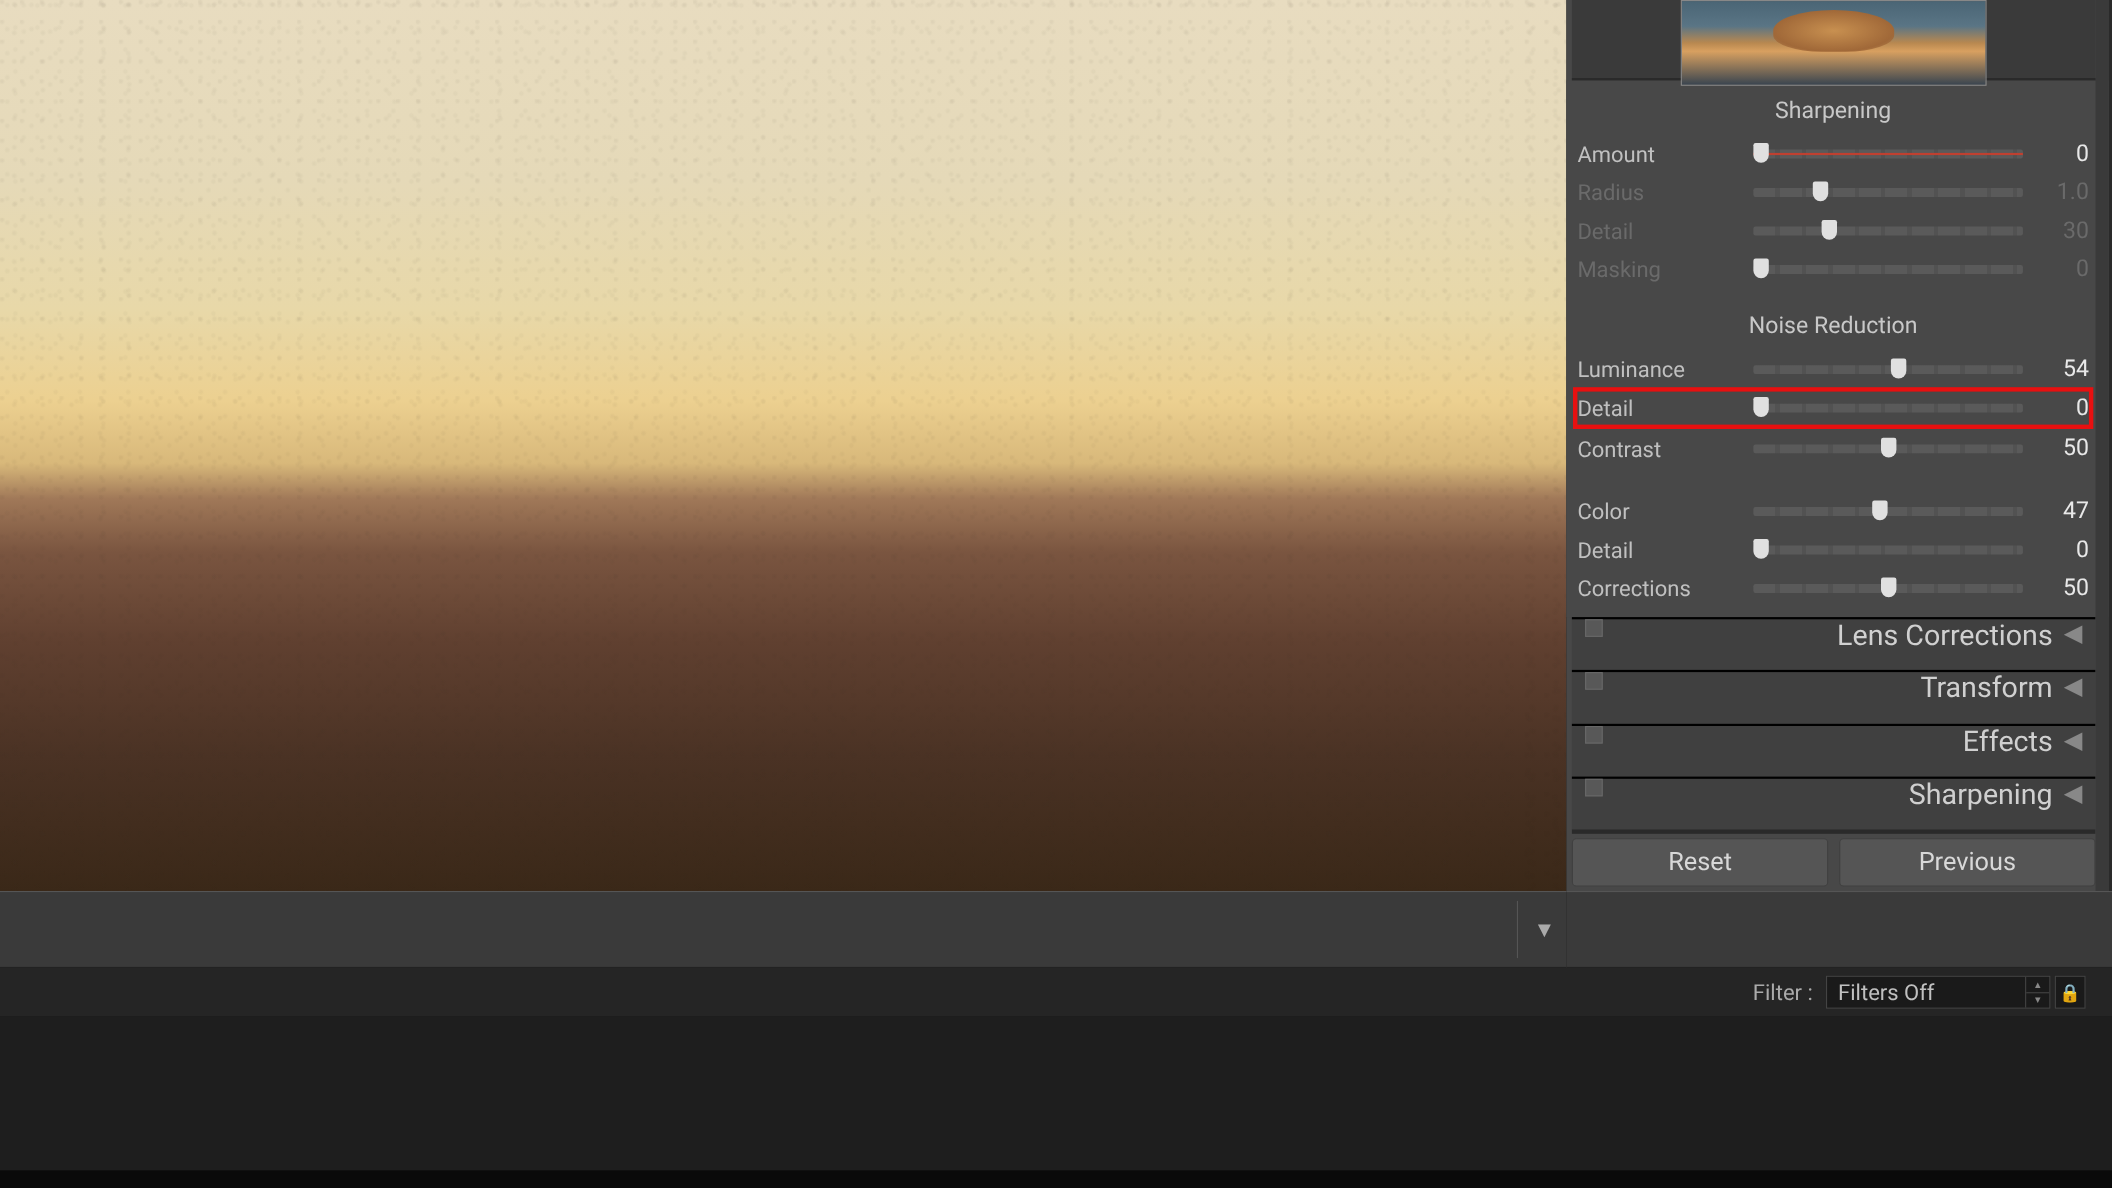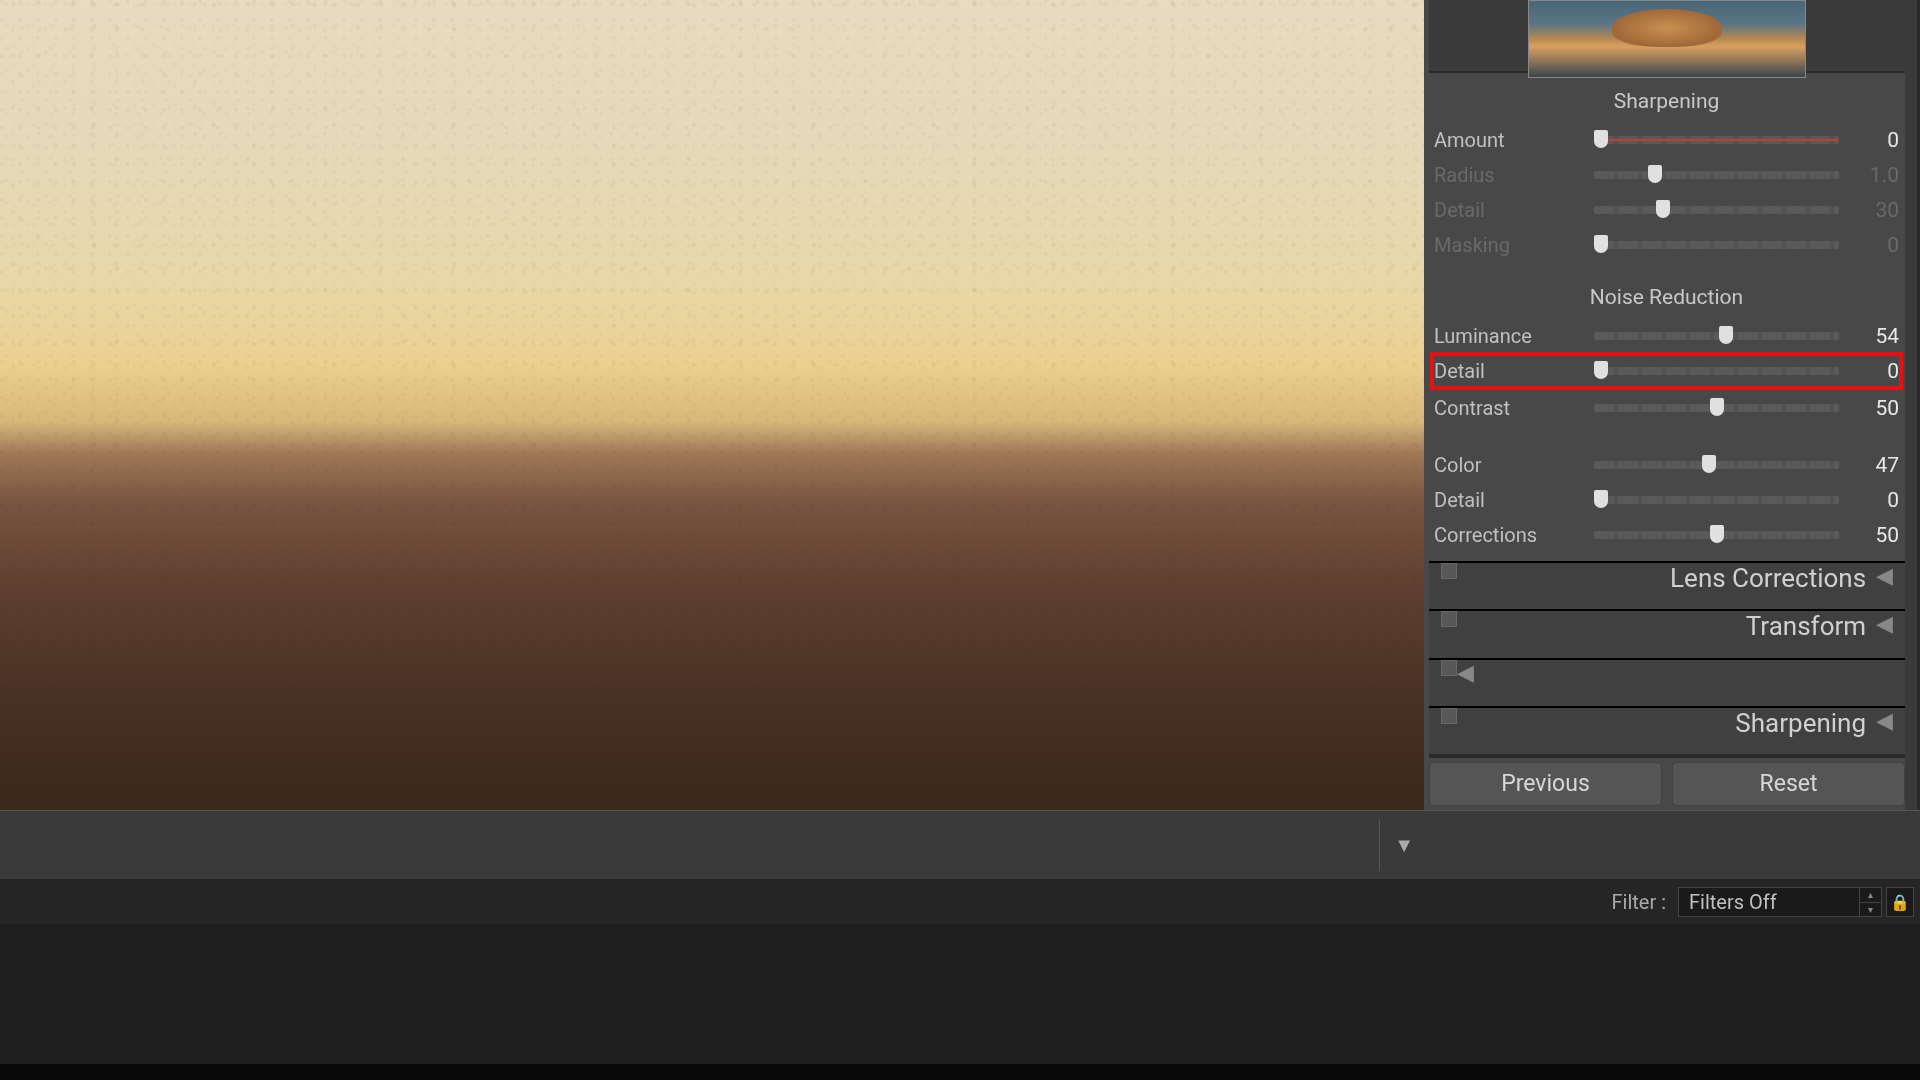--- a/index.html
+++ b/index.html
@@ -237,21 +237,21 @@
     }
     
     .filter-row {
       position: absolute;
       top: 880px; left: 0; right: 0;
       height: 44px;
       background: #252525;
       display: flex;
       align-items: center;
       justify-content: flex-end;
-      padding-right: 6px;
+      padding-right: 24px;
     }
     
     .filter-label {
       color: #aaa;
       font-size: 20px;
       margin-right: 12px;
     }
     
     .filter-dropdown {
       width: 204px;
@@ -430,34 +430,35 @@
   </div>
 
   <div class="collapsed-panel">
     <div class="panel-toggle-sq"></div>
     <div class="panel-name">Transform</div>
     <div class="panel-chevron">◀</div>
   </div>
 
   <div class="collapsed-panel">
     <div class="panel-toggle-sq"></div>
+    <div class="panel-name">Effects</div>
     <div class="panel-chevron">◀</div>
   </div>
 
   <div class="collapsed-panel">
     <div class="panel-toggle-sq"></div>
     <div class="panel-name">Sharpening</div>
     <div class="panel-chevron">◀</div>
   </div>
 
   <div style="height:4px; background:#2a2a2a; margin:0 12px 0 5px;"></div>
 
   <div class="buttons-row">
+    <div class="btn">Reset</div>
     <div class="btn">Previous</div>
-    <div class="btn">Reset</div>
   </div>
 
 </div>
 
 <div class="filter-row">
   <div class="filter-label">Filter :</div>
   <div class="filter-dropdown">
     <span>Filters Off</span>
     <div class="stepper">
       <div>▴</div>

